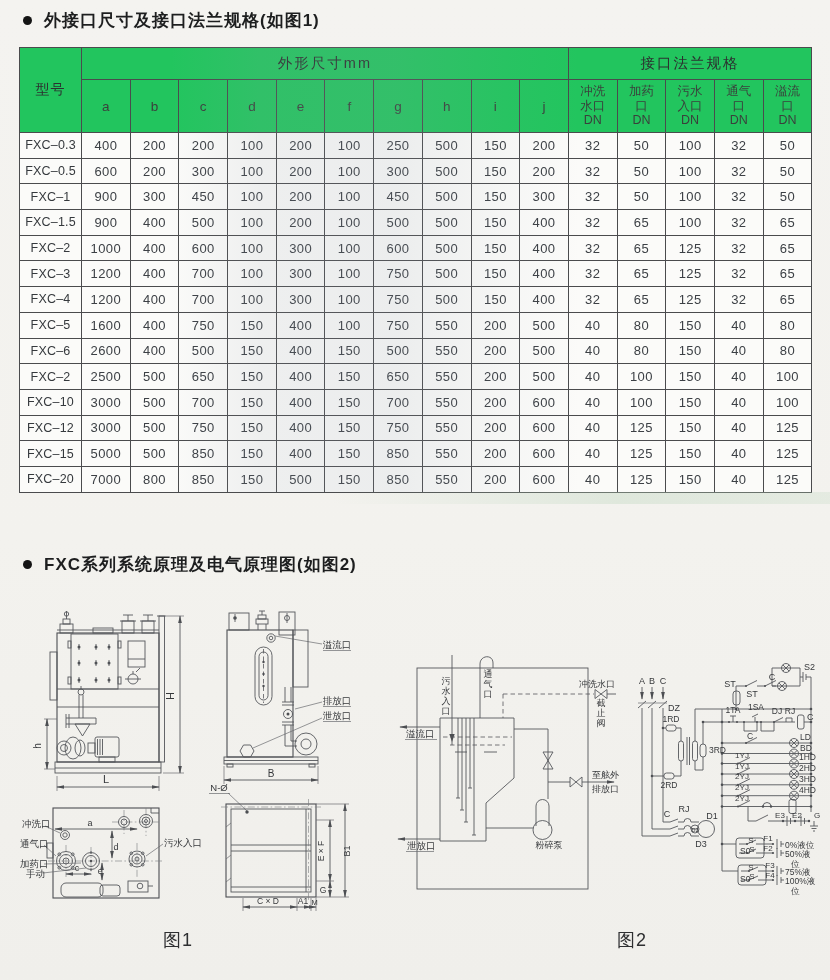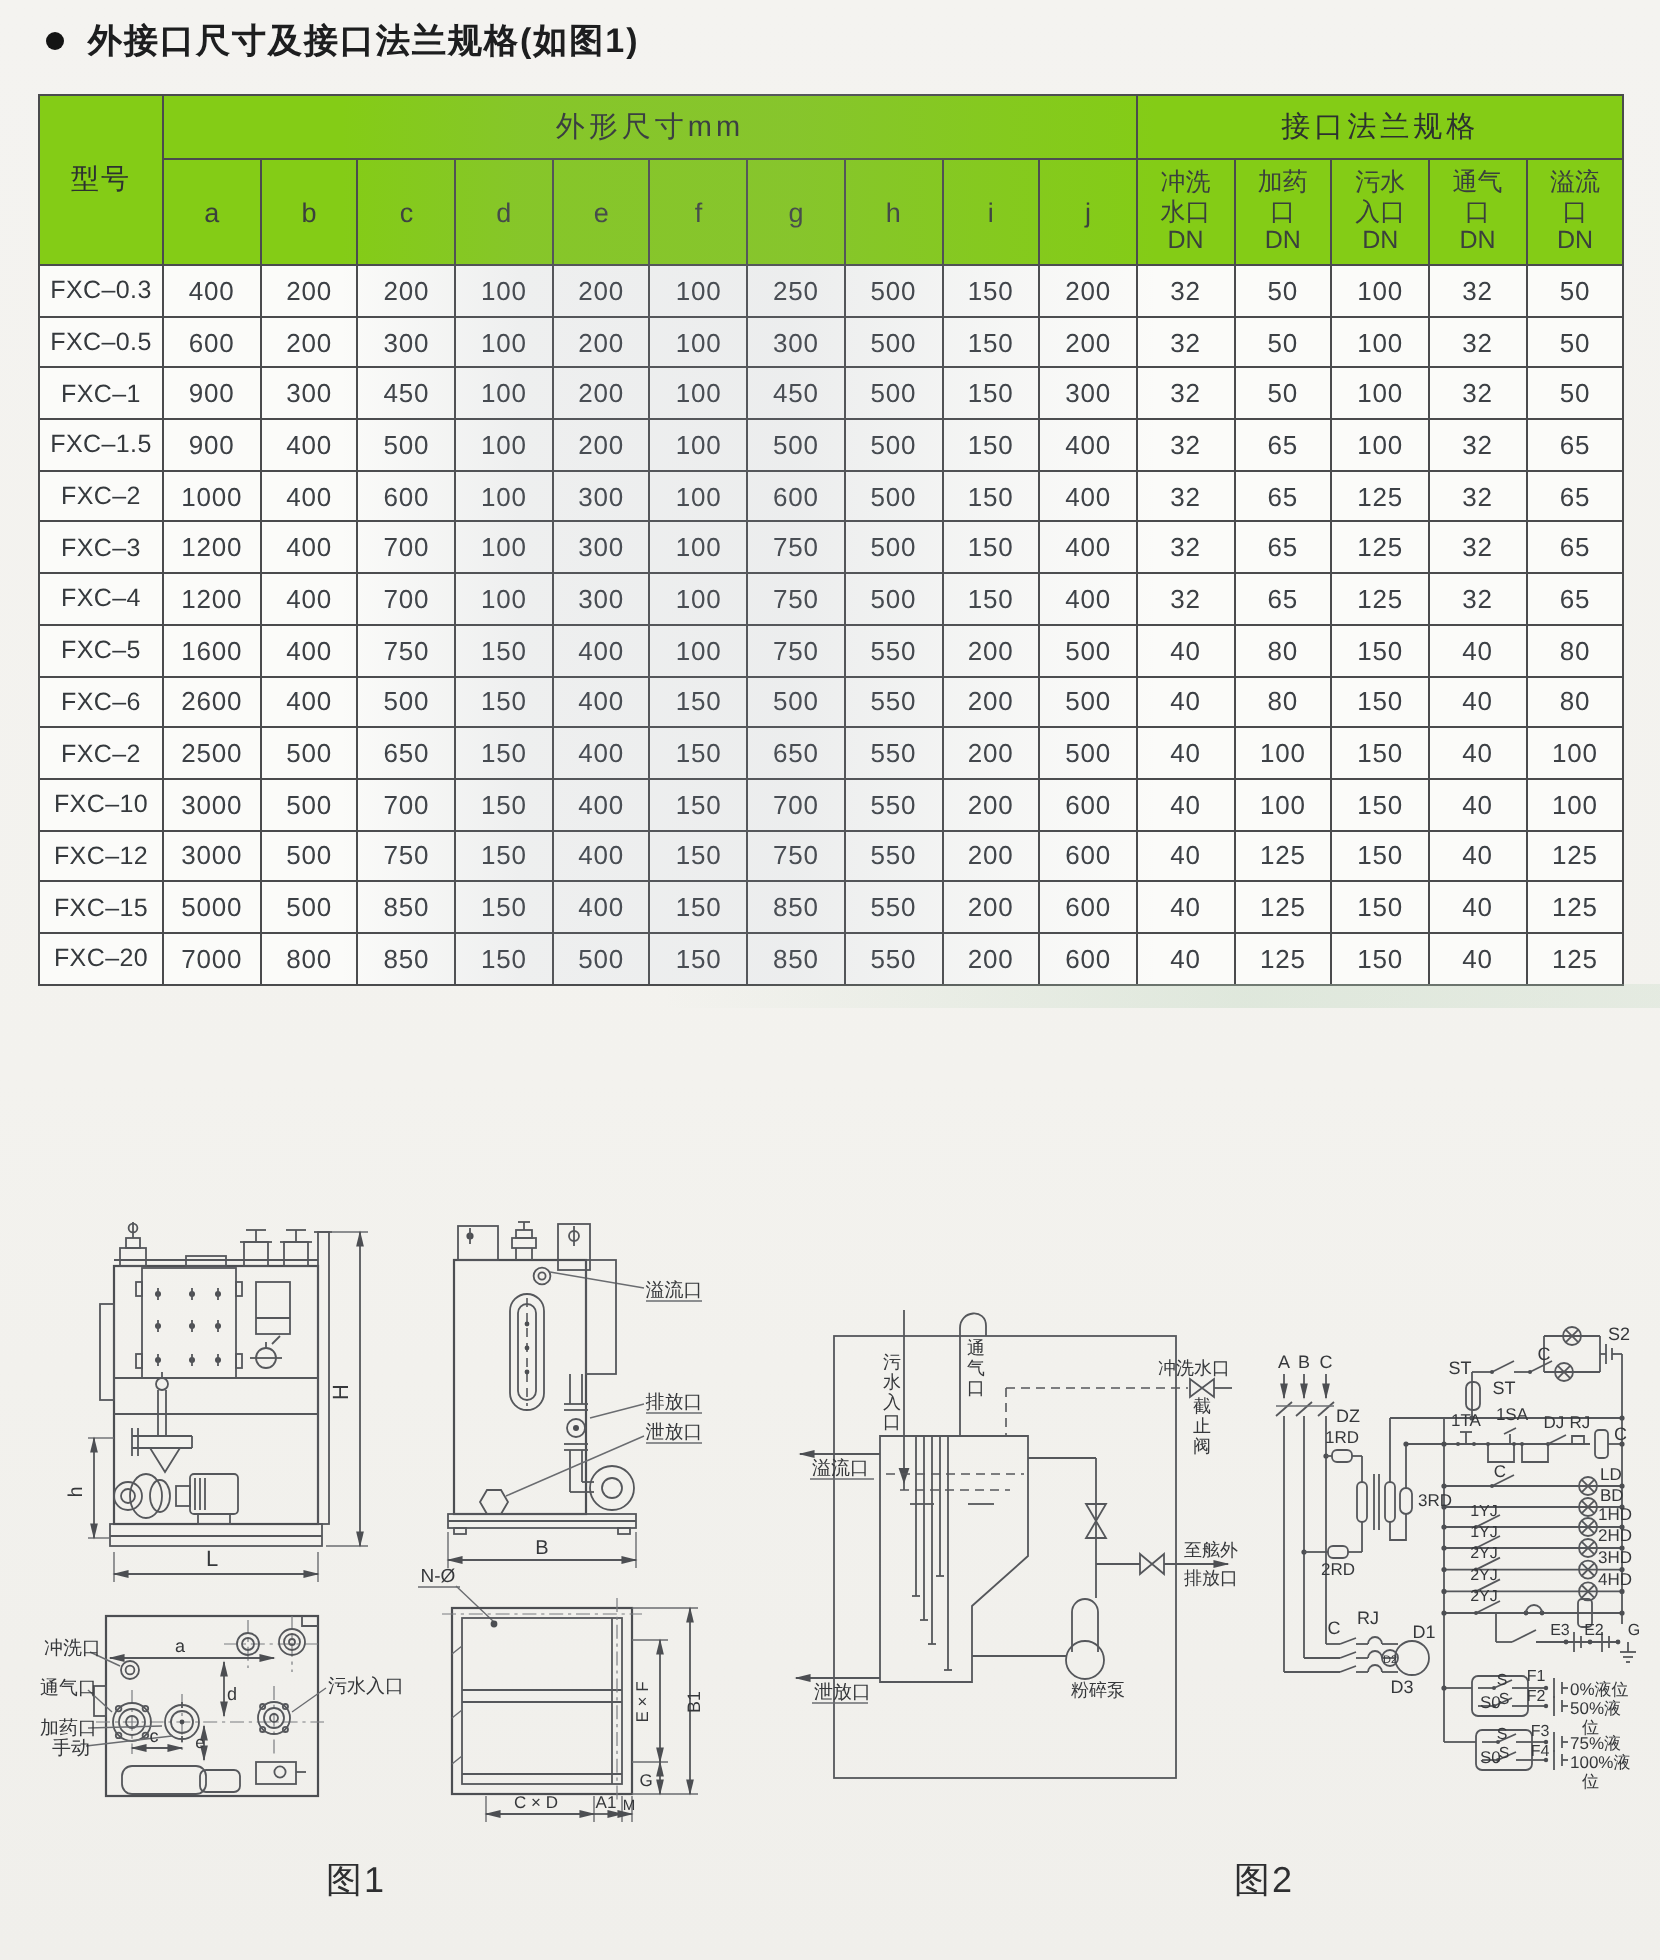--- a/index.html
+++ b/index.html
@@ -9,21 +9,21 @@
   .page{position:absolute;left:0;top:0;width:707px;height:980px;}
   .section-title{position:absolute;display:flex;align-items:center;color:#1d1e1f;
        font-size:17px;font-weight:bold;letter-spacing:1px;white-space:nowrap;}
   .section-title .bullet{width:9px;height:9px;border-radius:50%;background:#141414;margin-right:12px;flex:0 0 auto;}
   #title1{left:23px;top:9px;}
   #title2{left:23px;top:553px;}
   table.spec{position:absolute;left:19px;top:47px;width:793px;border-collapse:collapse;
        table-layout:fixed;border:1.6px solid #3f4042;}
   table.spec th,table.spec td{border:1px solid #4a4b4d;text-align:center;vertical-align:middle;
        padding:0;overflow:hidden;}
-  table.spec th{background:#84cc16;font-weight:normal;color:#2c3130;}
+  table.spec th{background:#22c55e;font-weight:normal;color:#2c3130;}
   tr.grouprow th{height:31px;font-size:14.5px;letter-spacing:2px;}
   tr.subrow th{height:52px;font-size:13.5px;color:#3a403c;}
   tr.subrow th.fl{font-size:12.5px;line-height:14.5px;white-space:pre-line;letter-spacing:0px;}
   table.spec td{height:24.7px;font-size:13px;color:#3c4045;background:#fbfbf9;letter-spacing:0.4px;}
   table.spec td.model{font-size:12.5px;color:#35393d;letter-spacing:0.2px;margin-top:20px;}
   .scanband{position:absolute;left:170px;top:47px;width:410px;height:445px;pointer-events:none;
        background:linear-gradient(90deg,rgba(150,158,172,0) 0%,rgba(150,158,172,0.13) 22%,rgba(150,158,172,0.15) 55%,rgba(150,158,172,0.05) 82%,rgba(150,158,172,0) 100%);}
   .scanband2{position:absolute;left:0px;top:492px;width:830px;height:12px;pointer-events:none;
        background:linear-gradient(90deg,rgba(190,214,190,0) 40%,rgba(185,212,186,0.35) 75%,rgba(185,212,186,0.25) 100%);}
   .caption{position:absolute;font-size:18px;color:#2e2f31;letter-spacing:1px;}
@@ -339,20 +339,24 @@
           <td>125</td>
           <td>150</td>
           <td>40</td>
           <td>125</td>
         </tr>
       </tbody>
   </table>
   <div class="scanband"></div>
   <div class="scanband2"></div>
 
+  <div class="section-title" id="title2">
+    <span class="bullet"></span>
+    <span>FXC系列系统原理及电气原理图(如图2)</span>
+  </div>
 
   <svg class="figs" width="830" height="395" viewBox="0 585 830 395">
     <defs>
       <marker id="ar" viewBox="0 0 10 6" refX="9" refY="3" markerWidth="9" markerHeight="5.4" orient="auto-start-reverse">
         <path d="M0,0.6 L10,3 L0,5.4 z" fill="#4c4e52"></path>
       </marker>
     </defs>
 
     <g>
 

